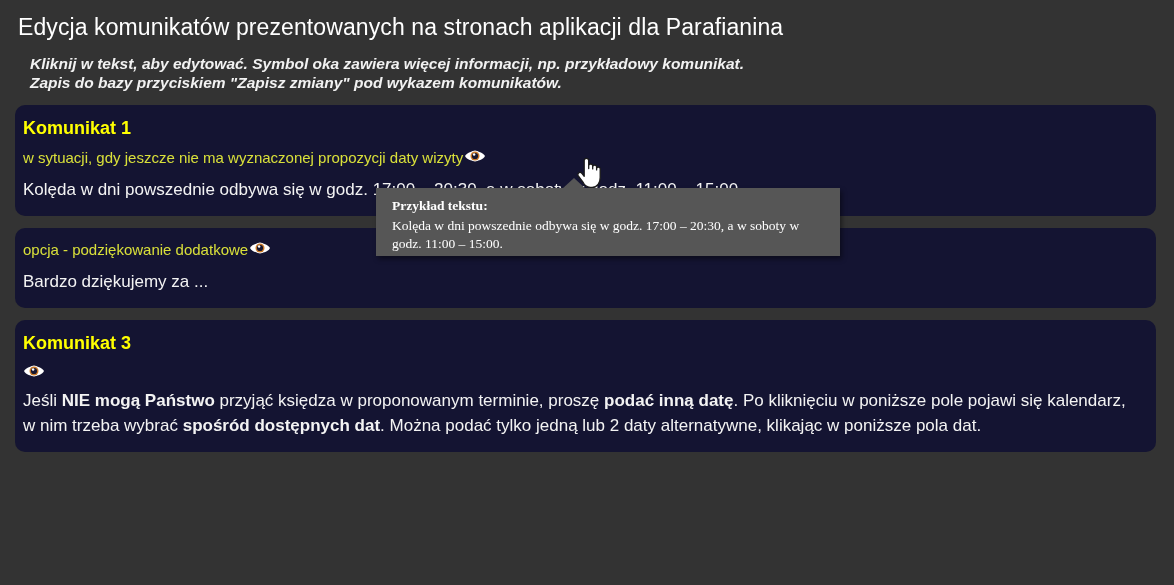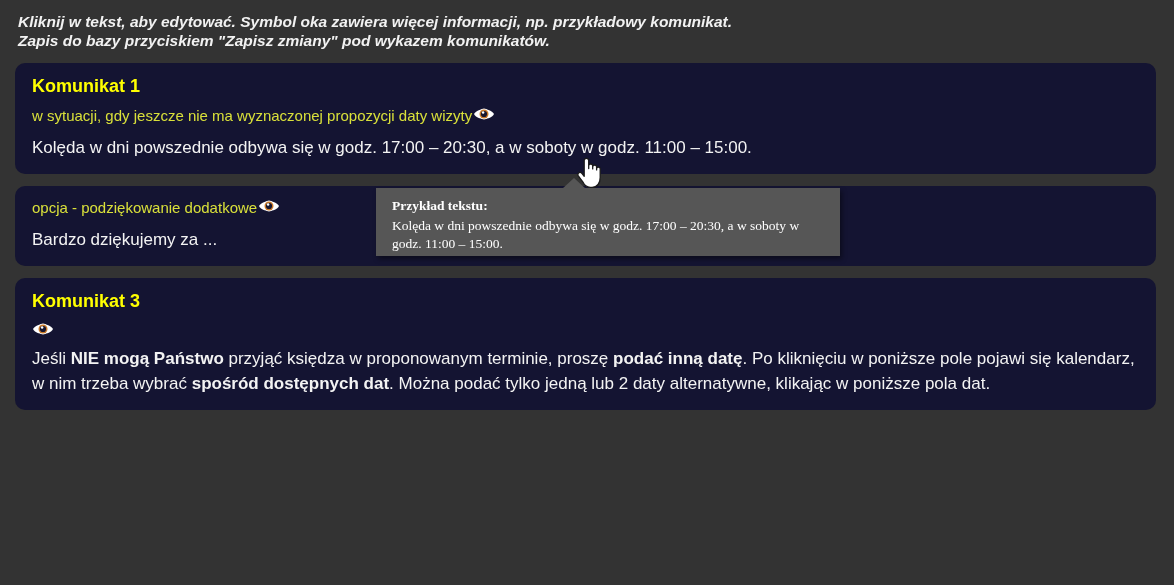--- a/index.html
+++ b/index.html
@@ -27,34 +27,34 @@
     line-height: 30px;
     margin: 0 0 6px 0;
     letter-spacing: 0.1px;
   }
   .page-subtitle {
     color: #f2f2f2;
     font-size: 15.5px;
     font-style: italic;
     font-weight: bold;
     line-height: 19px;
-    margin: 0;
+    margin: 12px;
   }
   .page-subtitle .ln { display: block; }
   .page-subtitle .strong { font-weight: bold; font-style: italic; }
 
   
   .cards {
     margin-top: 13px;
     padding: 0 18px 0 15px;
   }
   .card {
     background: #141432;
     border-radius: 10px;
-    padding: 12px 16px 14px 17px;
+    padding: 12px 16px 14px 8px;
     margin-bottom: 12px;
     position: relative;
   }
   .card-title {
     color: #ffff00;
     font-size: 18px;
     font-weight: bold;
     line-height: 22px;
     margin: 0 0 9px 0;
   }
@@ -126,20 +126,21 @@
     width: 26px;
     height: 32px;
     z-index: 60;
     pointer-events: none;
   }
 </style>
 </head>
 <body>
 
 <div class="page-header">
+  <h1 class="page-title">Edycja komunikatów prezentowanych na stronach aplikacji dla Parafianina</h1>
   <div class="page-subtitle">
     <span class="ln">Kliknij w tekst, aby edytować. Symbol oka zawiera więcej informacji, np. przykładowy komunikat.</span>
     <span class="ln"><span>Zapis do bazy przyciskiem </span><span class="strong">"Zapisz zmiany"</span><span> pod wykazem komunikatów.</span></span>
   </div>
 </div>
 
 <div class="cards">
 
   <div class="card">
     <div class="card-title">Komunikat 1</div>

